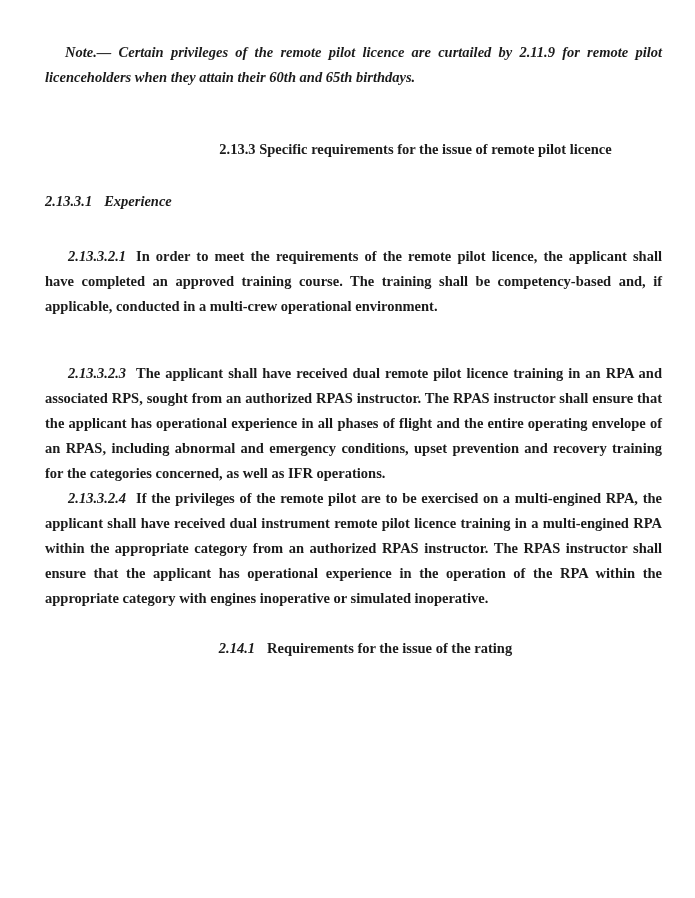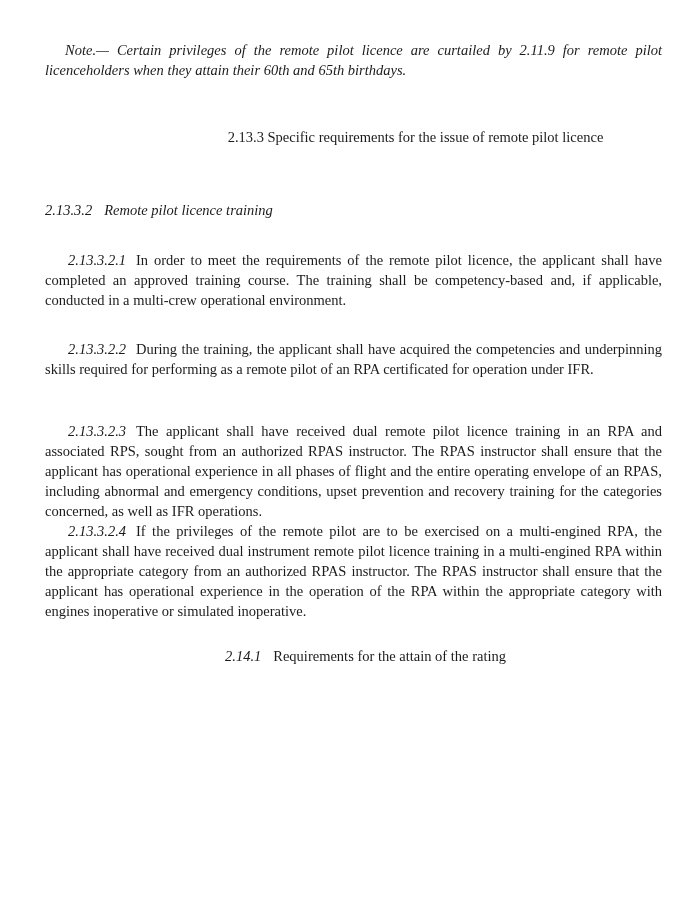--- a/index.html
+++ b/index.html
@@ -17,23 +17,23 @@
     font-size: 14.5px;
     line-height: 17.5px;
     overflow: hidden;
   }
   .content {
     display: flow-root;
     padding: 0 33px 0 45px;
   }
   p, h3 {
     margin: 0;
-    font-weight: normal;
+    font-weight: bold;
     font-size: 14.5px;
-    line-height: 20px;
+    line-height: 25px;
   }
   .note-para {
     margin-top: 40px;
     font-style: italic;
     text-indent: 20px;
     text-align: justify;
   }
   .center-heading {
     text-align: center;
     white-space: nowrap;
@@ -83,29 +83,28 @@
 </head>
 <body>
 
 <div class="page">
   <div class="content">
 
     <p class="note-para">Note.— Certain privileges of the remote pilot licence are curtailed by 2.11.9 for remote pilot licenceholders when they attain their 60th and 65th birthdays.</p>
 
     <h3 class="center-heading heading-2133">2.13.3 Specific requirements for the issue of remote pilot licence</h3>
 
+    <p class="subheading sub-21331"><span class="subnum">2.13.3.1</span><span>Experience</span></p>
 
 
-    <p class="subheading sub-21332"><span class="subnum">2.13.3.2</span><span>Remote pilot licence training</span></p>
 
     <p class="body-para para-21332x para-213321"><span class="pnum">2.13.3.2.1</span><span>In order to meet the requirements of the remote pilot licence, the applicant shall have completed an approved training course. The training shall be competency-based and, if applicable, conducted in a multi-crew operational environment.</span></p>
 
-    <p class="body-para para-21332x para-213322"><span class="pnum">2.13.3.2.2</span><span>During the training, the applicant shall have acquired the competencies and underpinning skills required for performing as a remote pilot of an RPA certificated for operation under IFR.</span></p>
 
     <p class="body-para para-21332x para-213323"><span class="pnum">2.13.3.2.3</span><span>The applicant shall have received dual remote pilot licence training in an RPA and associated RPS, sought from an authorized RPAS instructor. The RPAS instructor shall ensure that the applicant has operational experience in all phases of flight and the entire operating envelope of an RPAS, including abnormal and emergency conditions, upset prevention and recovery training for the categories concerned, as well as IFR operations.</span></p>
 
     <p class="body-para para-21332x para-213324"><span class="pnum">2.13.3.2.4</span><span>If the privileges of the remote pilot are to be exercised on a multi-engined RPA, the applicant shall have received dual instrument remote pilot licence training in a multi-engined RPA within the appropriate category from an authorized RPAS instructor. The RPAS instructor shall ensure that the applicant has operational experience in the operation of the RPA within the appropriate category with engines inoperative or simulated inoperative.</span></p>
 
 
-    <p class="subheading sub-2141"><span class="subnum">2.14.1</span><span class="title-roman">Requirements for the attain of the rating</span></p>
+    <p class="subheading sub-2141"><span class="subnum">2.14.1</span><span class="title-roman">Requirements for the issue of the rating</span></p>
 
   </div>
 </div>
 
 </body></html>

